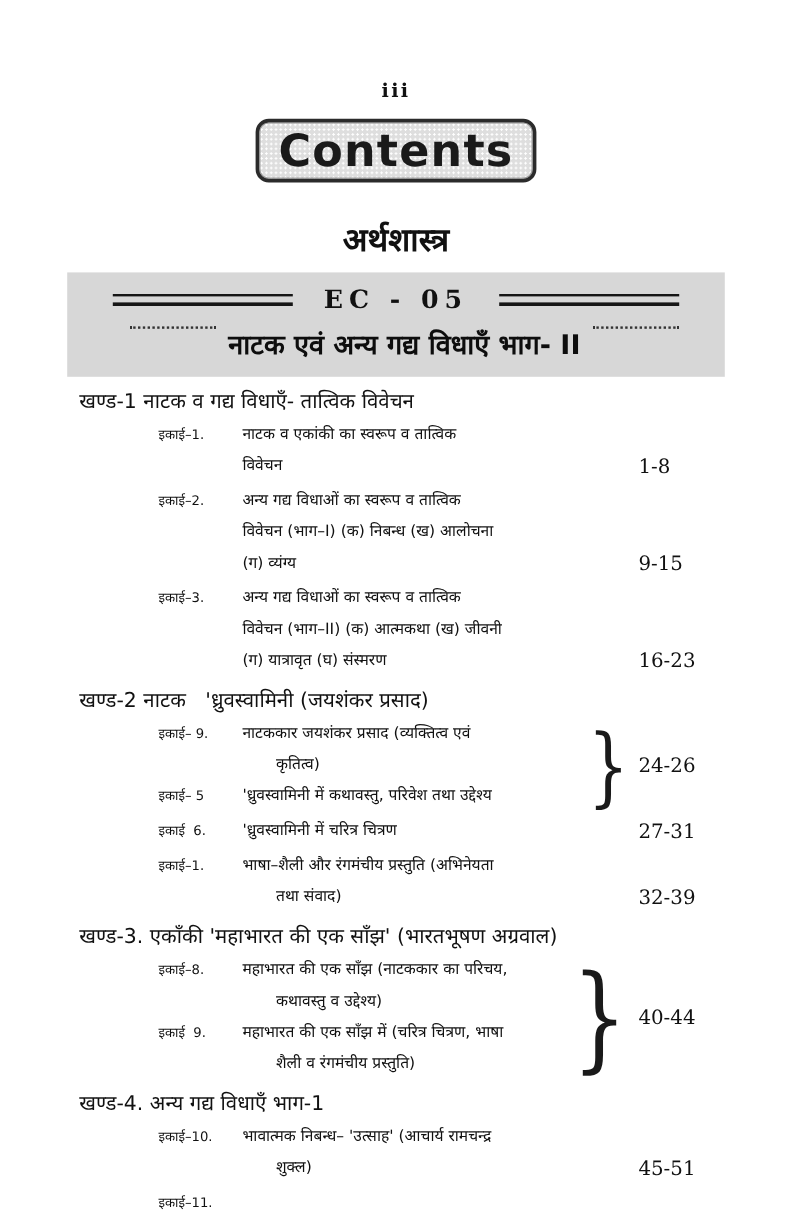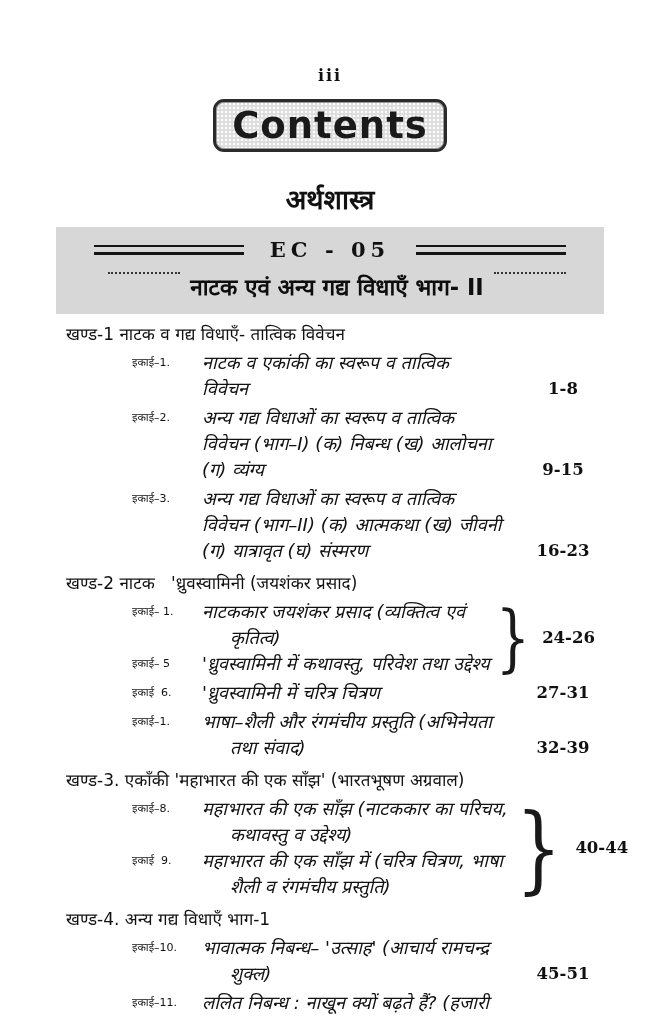--- a/index.html
+++ b/index.html
@@ -67,24 +67,24 @@
   .section-heading{
     font-weight:normal;font-size:17px;margin:7px 0 5px 0;white-space:nowrap;
   }
   .unit-row{display:flex;align-items:flex-end;margin:0 0 3px 0;}
   .group-row{display:flex;align-items:center;margin:0 0 3px 0;}
   .unit-body{display:flex;flex:1;padding-left:66px;}
   .unit-label{
     flex:0 0 70px;font-size:11px;line-height:26px;white-space:nowrap;
   }
   .unit-lines{flex:1;}
-  .unit-lines .line{font-size:18px;line-height:26px;white-space:nowrap;font-style:italic;}
+  .unit-lines .line{font-size:13px;line-height:26px;white-space:nowrap;}
   .unit-pages{
-    flex:0 0 62px;text-align:center;
-    font-family:"DejaVu Serif",serif;font-weight:bold;font-size:16.5px;line-height:26px;
+    flex:0 0 62px;text-align:left;
+    font-family:"DejaVu Serif",serif;font-weight:normal;font-size:16.5px;line-height:26px;
     white-space:nowrap;
   }
   .group-units{flex:1;}
   .brace{
     font-family:"DejaVu Serif",serif;color:#1a1a1a;line-height:0.9;
     transform:scaleX(0.75);flex:0 0 auto;margin-right:2px;
   }
   .brace.b3{font-size:72px;}
   .brace.b4{font-size:96px;}
 </style>
@@ -147,21 +147,21 @@
             <div class="line">विवेचन (भाग–II) (क) आत्मकथा (ख) जीवनी</div>
             <div class="line">(ग) यात्रावृत (घ) संस्मरण</div>
           </div>
         </div>
         <div class="unit-pages">16-23</div>
       </div>
       <div class="section-heading">खण्ड-2 नाटक&nbsp;&nbsp;&nbsp;'ध्रुवस्वामिनी (जयशंकर प्रसाद)</div>
       <div class="group-row">
         <div class="group-units">
           <div class="unit-body">
-            <span class="unit-label">इकाई– 1.</span>
+            <span class="unit-label">इकाई– 9.</span>
             <div class="unit-lines">
               <div class="line">नाटककार जयशंकर प्रसाद (व्यक्तित्व एवं</div>
               <div class="line" style="padding-left: 28px;">कृतित्व)</div>
             </div>
           </div>
           <div class="unit-body">
             <span class="unit-label">इकाई– 5</span>
             <div class="unit-lines">
               <div class="line">'ध्रुवस्वामिनी में कथावस्तु, परिवेश तथा उद्देश्य</div>
             </div>
@@ -217,21 +217,18 @@
           <div class="unit-lines">
             <div class="line">भावात्मक निबन्ध– 'उत्साह' (आचार्य रामचन्द्र</div>
             <div class="line" style="padding-left: 28px;">शुक्ल)</div>
           </div>
         </div>
         <div class="unit-pages">45-51</div>
       </div>
       <div class="unit-row">
         <div class="unit-body">
           <span class="unit-label">इकाई–11.</span>
-          <div class="unit-lines">
-            <div class="line">ललित निबन्ध : नाखून क्यों बढ़ते हैं? (हजारी</div>
-          </div>
         </div>
         <div class="unit-pages"></div>
       </div>
     </main>
 
 </div>
 
 </body></html>

